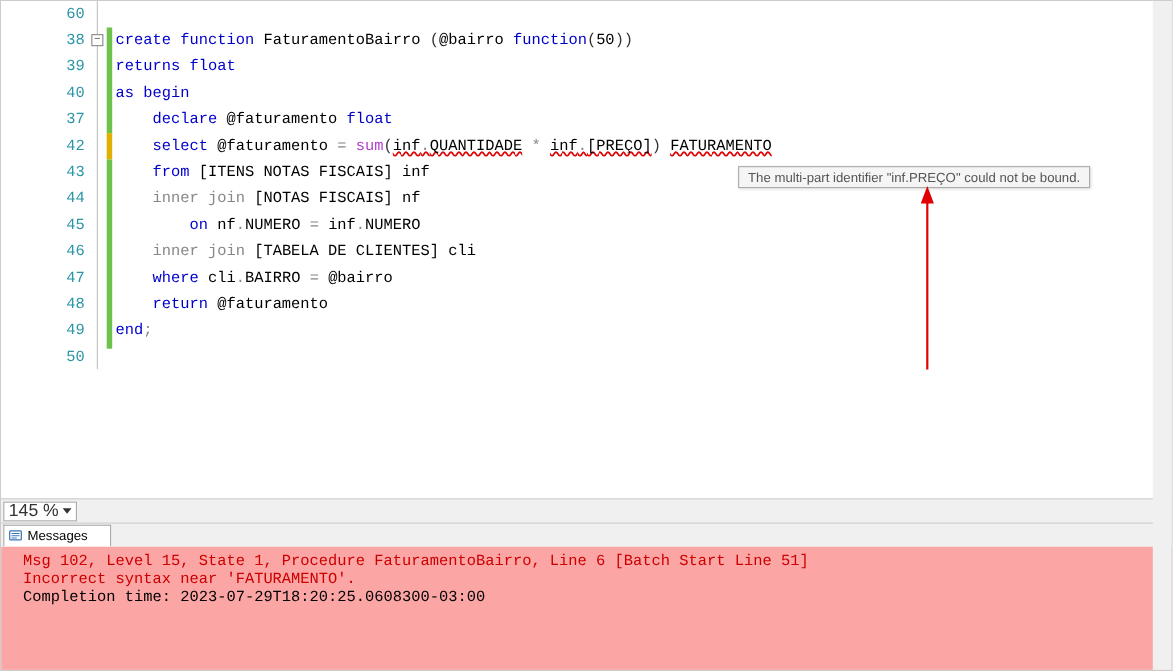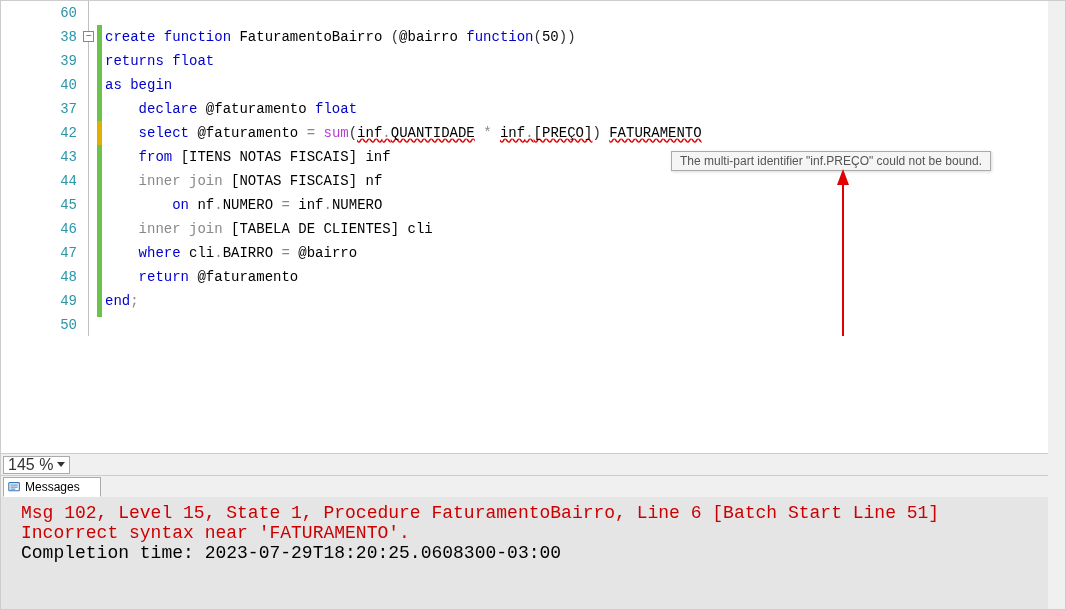--- a/index.html
+++ b/index.html
@@ -143,24 +143,24 @@
     background: #fff;
     padding: 0 20px 0 4px;
     gap: 4px;
     margin-left: 2px;
   }
   .tab .icon {
     width: 13px; height: 13px; display: inline-block;
   }
   .messages-panel {
     flex: 0 0 auto;
-    background: #e5e5e5;
+    background: #fca5a5;
     padding: 6px 10px 4px 20px;
     font-family: Consolas, 'Courier New', monospace;
-    font-size: 18px;
+    font-size: 14px;
     height: 112px;
     overflow: auto;
   }
   .messages-panel .err { color: #cc0000; }
   .messages-panel .info { color: #000; }
   .tooltip {
     position: absolute;
     background: #f5f5f5;
     border: 1px solid #aaa;
     color: #555;

